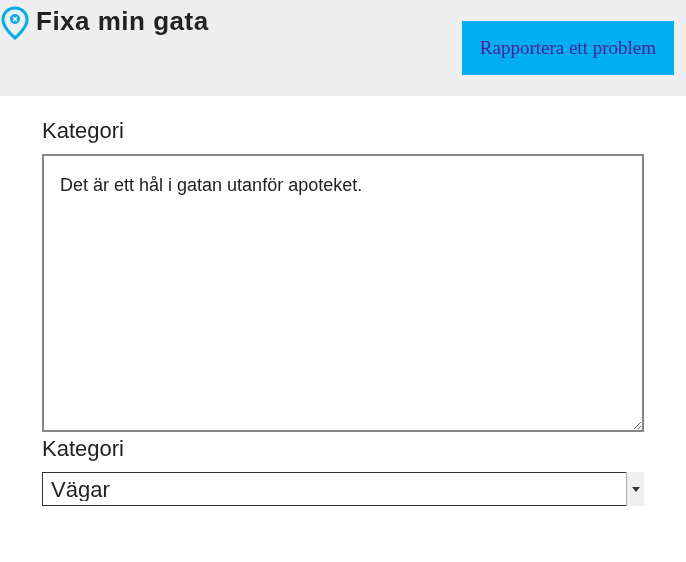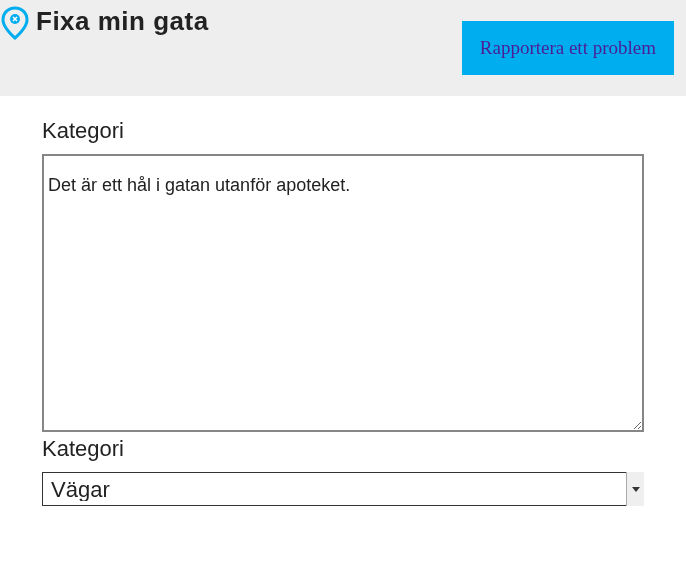--- a/index.html
+++ b/index.html
@@ -58,21 +58,21 @@
     .field-label {
       font-size: 22px;
       color: #222;
       margin-bottom: 10px;
       font-weight: 400;
     }
     .details-textarea {
       width: 100%;
       height: 278px;
       border: 2px solid #868686;
-      padding: 18px 4px;
+      padding: 18px 16px;
       font-size: 18px;
       color: #222;
       font-family: inherit;
       resize: both;
       line-height: 1.3;
     }
     .kategori-section {
     }
     .select-wrap {
       position: relative;

